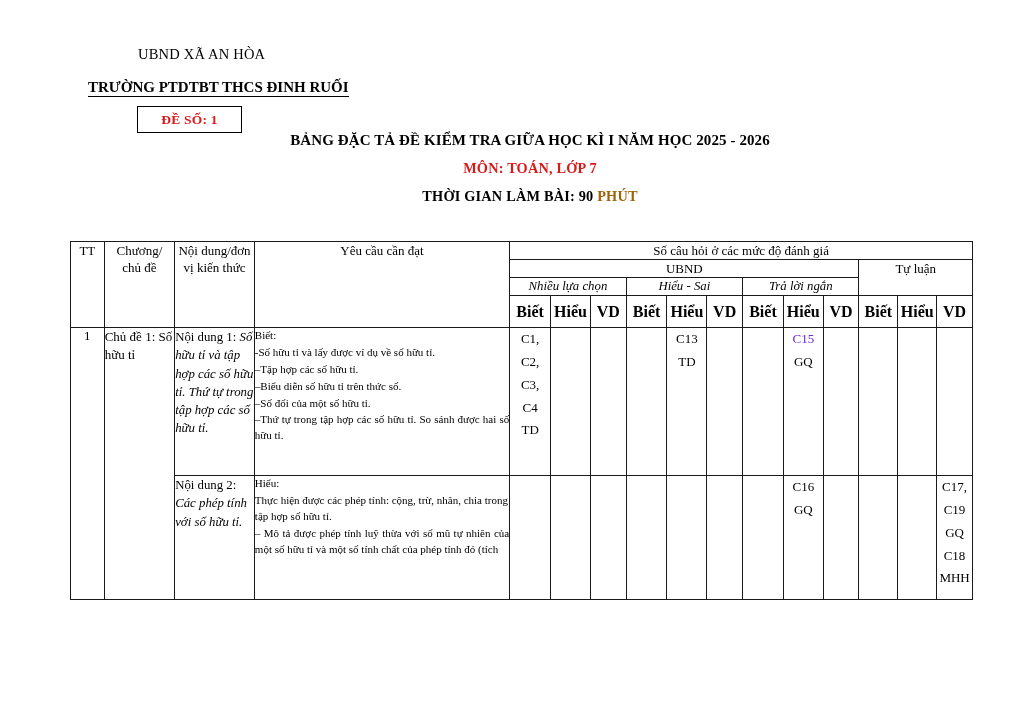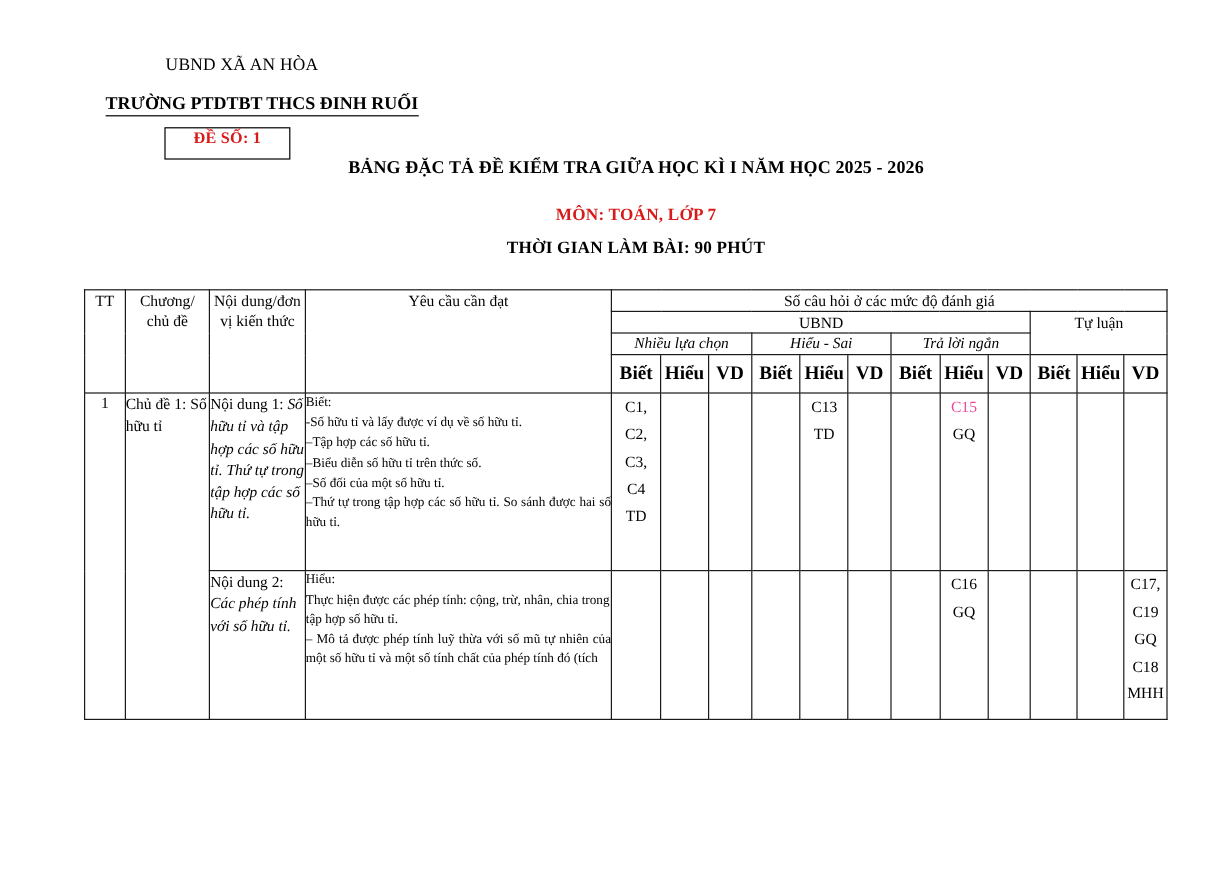--- a/index.html
+++ b/index.html
@@ -44,21 +44,21 @@
   }
   .de-so-box {
     position: absolute;
     left: 137px;
     top: 106px;
     width: 105px;
     height: 27px;
     border: 1.4px solid #000;
     box-sizing: border-box;
     display: flex;
-    align-items: flex-start;
+    align-items: center;
     justify-content: center;
   }
   .de-so-box span {
     font-size: 13.5px;
     font-weight: bold;
     color: #d91a1a;
     letter-spacing: .2px;
   }
 
   .title-wrap {
@@ -71,30 +71,30 @@
   .title-main {
     font-size: 15px;
     font-weight: bold;
     letter-spacing: .1px;
     white-space: nowrap;
   }
   .title-sub {
     font-size: 14.3px;
     font-weight: bold;
     color: #d91a1a;
-    margin-top: 22px;
+    margin-top: 11px;
     letter-spacing: .2px;
   }
   .title-time {
     font-size: 14.3px;
     font-weight: bold;
     margin-top: 11px;
     letter-spacing: .2px;
   }
-  .title-time .red { color: #000000; }
+  .title-time .red { color: #a16207; }
 
   
   .spec-table {
     position: absolute;
     left: 70px;
     top: 213px;
     width: 903px;
     border-collapse: collapse;
     table-layout: fixed;
     margin-top: 28px;
@@ -152,21 +152,21 @@
   .cell-req p.just {
     text-align: justify;
     text-justify: inter-word;
   }
   .cell-code {
     text-align: center;
     font-size: 13px;
     line-height: 1.75;
     padding: 5px 1px 3px 1px;
   }
-  .cell-code .red { color: #ec4899; }
+  .cell-code .red { color: #6d28d9; }
   .cell-code span { display: block; }
 </style>
 </head>
 <body>
 
 <div class="page">
 
   <div class="hdr-ubnd">UBND XÃ AN HÒA</div>
 
   <div class="hdr-school">

